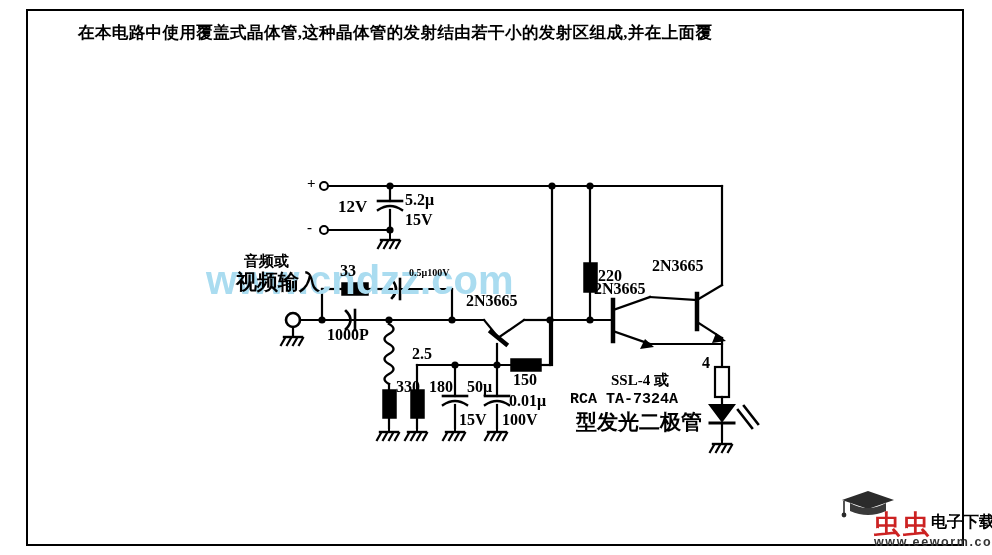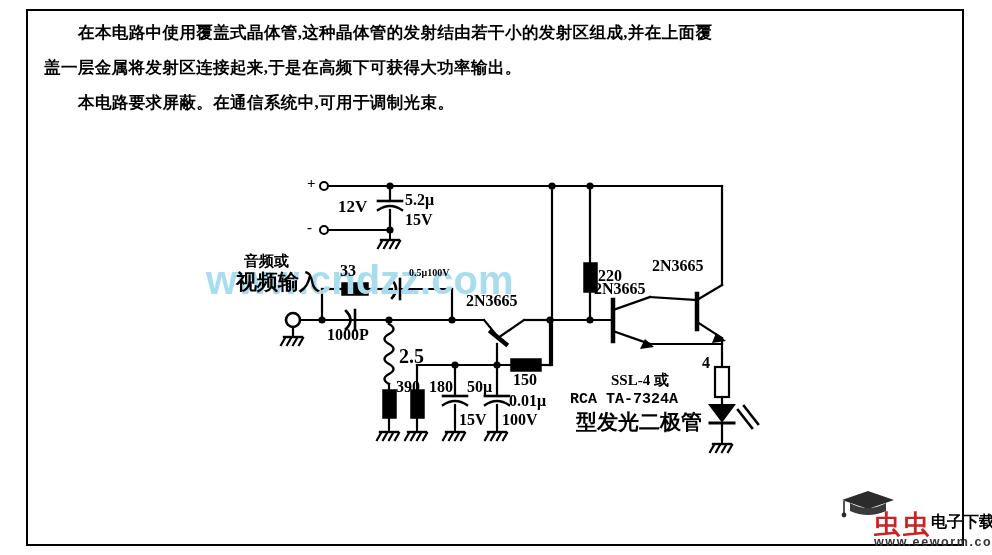--- a/index.html
+++ b/index.html
@@ -124,22 +124,20 @@
   }
 </style>
 </head>
 <body>
 
 <div id="page">
 
   <div id="frame"></div>
 
   <div class="para" id="line1">在本电路中使用覆盖式晶体管,这种晶体管的发射结由若干小的发射区组成,并在上面覆</div>
-  <div class="para" id="line2">盖一层金属将发射区连接起来,于是在高频下可获得大功率输出。</div>
-  <div class="para" id="line3">本电路要求屏蔽。在通信系统中,可用于调制光束。</div>
 
   <svg id="schematic" viewBox="0 0 992 555" xmlns="http://www.w3.org/2000/svg">
     <defs>
       <g id="gnd-sym">
         <line x1="0" y1="0" x2="0" y2="8" stroke="#000" stroke-width="2"></line>
         <line x1="-9" y1="8" x2="9" y2="8" stroke="#000" stroke-width="2.4"></line>
         <line x1="-8" y1="9" x2="-12" y2="16" stroke="#000" stroke-width="2.2"></line>
         <line x1="-2" y1="9" x2="-6" y2="16" stroke="#000" stroke-width="2.2"></line>
         <line x1="4" y1="9" x2="0" y2="16" stroke="#000" stroke-width="2.2"></line>
         <line x1="10" y1="9" x2="6" y2="16" stroke="#000" stroke-width="2.2"></line>
@@ -272,22 +270,22 @@
   <div class="lbl" style="left:405px; top:192px; font-size:16px;">5.2μ</div>
   <div class="lbl" style="left:405px; top:212px; font-size:16px;">15V</div>
 
   <div class="lbl cn" style="left:244px; top:254px; font-size:15px;">音频或</div>
   <div class="lbl cn" style="left:236px; top:271px; font-size:21px;">视频输入</div>
 
   <div class="lbl" style="left:340px; top:263px; font-size:16px;">33</div>
   <div class="lbl" style="left:327px; top:327px; font-size:16px;">1000P</div>
   <div class="lbl" style="left:385px; top:268px; font-size:10px;margin-left:24px;">0.5μ100V</div>
 
-  <div class="lbl" style="left:399px; top:346px; font-size:20px;">2.5</div>
-  <div class="lbl" style="left:396px; top:379px; font-size:16px;">390</div>
+  <div class="lbl" style="left:412px; top:346px; font-size:16px;">2.5</div>
+  <div class="lbl" style="left:396px; top:379px; font-size:16px;">330</div>
   <div class="lbl" style="left:429px; top:379px; font-size:16px;">180</div>
   <div class="lbl" style="left:467px; top:379px; font-size:16px;">50μ</div>
   <div class="lbl" style="left:459px; top:412px; font-size:16px;">15V</div>
   <div class="lbl" style="left:509px; top:393px; font-size:16px;">0.01μ</div>
   <div class="lbl" style="left:502px; top:412px; font-size:16px;">100V</div>
   <div class="lbl" style="left:513px; top:372px; font-size:16px;">150</div>
   <div class="lbl" style="left:598px; top:268px; font-size:16px;">220</div>
   <div class="lbl" style="left:702px; top:355px; font-size:16px;">4</div>
 
   <div class="lbl" style="left:466px; top:293px; font-size:16px;">2N3665</div>

